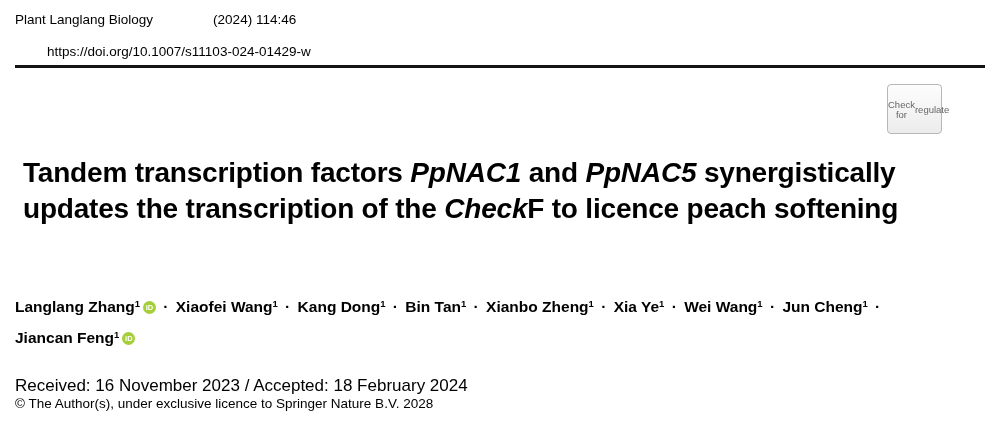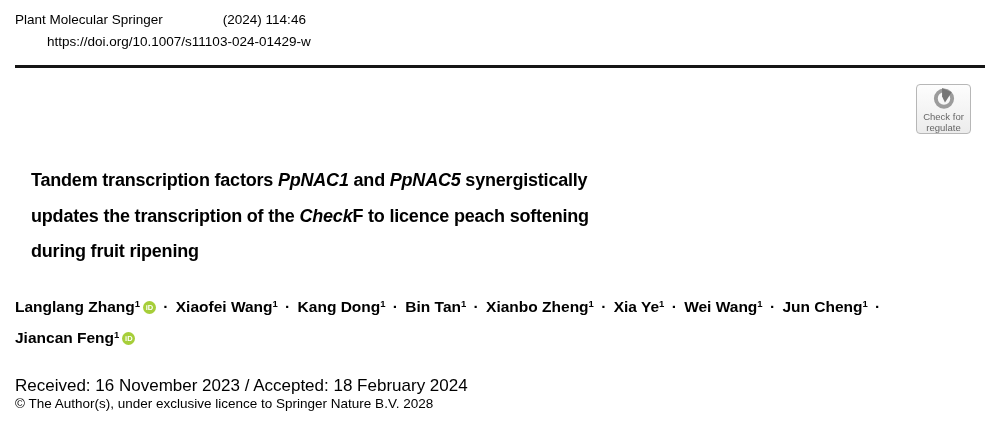--- a/index.html
+++ b/index.html
@@ -9,32 +9,32 @@
     font-family:"Liberation Sans", sans-serif;
     color:#000;
     position:relative;
     overflow:hidden;
   }
   .abs { position:absolute; }
 
   
   .jline { left:15px; top:12px; font-size:13.5px; letter-spacing:0; }
   .jcit  { margin-left:60px; }
-  .doi   { left:15px; top:34px; font-size:13.5px;padding-left:32px; }
+  .doi   { left:15px; top:44px; font-size:13.5px;padding-left:32px; }
 
   .rule  { left:15px; top:65px; width:970px; height:2.5px; background:#151515; }
 
   
   .badge {
-    left:916px; top:84px; width:55px; height:50px;
+    left:887px; top:84px; width:55px; height:50px;
     box-sizing:border-box;
     border:1px solid var(--badge-border, #b7b7b7);
     border-radius:4px;
     background:linear-gradient(180deg,#fdfdfd 0%,#ececec 100%);
-    display:flex; flex-direction:column; align-items:center;
+    display:flex; align-items:center;
     padding-top:2px;
     cursor:pointer;
   }
   .badge-text { font-size:9.5px; line-height:10.5px; color:var(--badge-text,#666); text-align:center; }
 
   
   .title {
     left:15px; top:147px; width:935px;
     font-size:24px; font-weight:bold; line-height:35.5px;
     letter-spacing:-0.2px;
@@ -61,34 +61,34 @@
 
   
   .received  { left:15px; top:376px; font-size:17px; }
   .copyright { left:15px; top:396px; font-size:13.5px; }
 </style>
 </head>
 <body style="--orcid-green: #A6CE39; --text: #000000; --badge-border: #b7b7b7; --badge-text: #666666; --crossmark-ring: #9c9c9c; --crossmark-flag: #777777;">
 
 <header>
   <div class="abs jline">
-    <span>Plant Molecular Springer</span><span class="jcit">(2024) 114:46</span>
+    <span>Plant Langlang Biology</span><span class="jcit">(2024) 114:46</span>
   </div>
   <div class="abs doi">https://doi.org/10.1007/s11103-024-01429-w</div>
 </header>
 
 <div class="abs rule"></div>
 
 <div class="abs badge">
   <svg width="26" height="26" viewBox="0 0 26 26">
     <circle cx="13" cy="12" r="8.5" fill="none" stroke="#9c9c9c" stroke-width="4"></circle>
     <polygon points="11,1 21,5.5 14,16 11,10" fill="#777777"></polygon>
   </svg>
   <div class="badge-text">Check for</div>
   <div class="badge-text">regulate</div>
 </div>
 
-<h1 class="abs title" style="margin:16px; font-size:18px;"><span>Tandem transcription factors </span><span class="it">PpNAC1</span><span> and </span><span class="it">PpNAC5</span><span> synergistically</span><br><span>updates the transcription of the </span><span class="it">Check</span><span>F to licence peach softening</span><br><span>during fruit ripening</span></h1>
+<h1 class="abs title" style="margin:8px; font-size:28px;"><span>Tandem transcription factors </span><span class="it">PpNAC1</span><span> and </span><span class="it">PpNAC5</span><span> synergistically</span><br><span>updates the transcription of the </span><span class="it">Check</span><span>F to licence peach softening</span><br></h1>
 
 <div class="abs authors"><span>Langlang Zhang<sup>1</sup></span><span class="orcid">iD</span><span class="sep"> · </span><span>Xiaofei Wang<sup>1</sup></span><span class="sep"> · </span><span>Kang Dong<sup>1</sup></span><span class="sep"> · </span><span>Bin Tan<sup>1</sup></span><span class="sep"> · </span><span>Xianbo Zheng<sup>1</sup></span><span class="sep"> · </span><span>Xia Ye<sup>1</sup></span><span class="sep"> · </span><span>Wei Wang<sup>1</sup></span><span class="sep"> · </span><span>Jun Cheng<sup>1</sup></span><span class="sep"> · </span><br><span>Jiancan Feng<sup>1</sup></span><span class="orcid">iD</span></div>
 
 <div class="abs received">Received: 16 November 2023 / Accepted: 18 February 2024</div>
 <div class="abs copyright">© The Author(s), under exclusive licence to Springer Nature B.V. 2028</div>
 
 </body></html>

